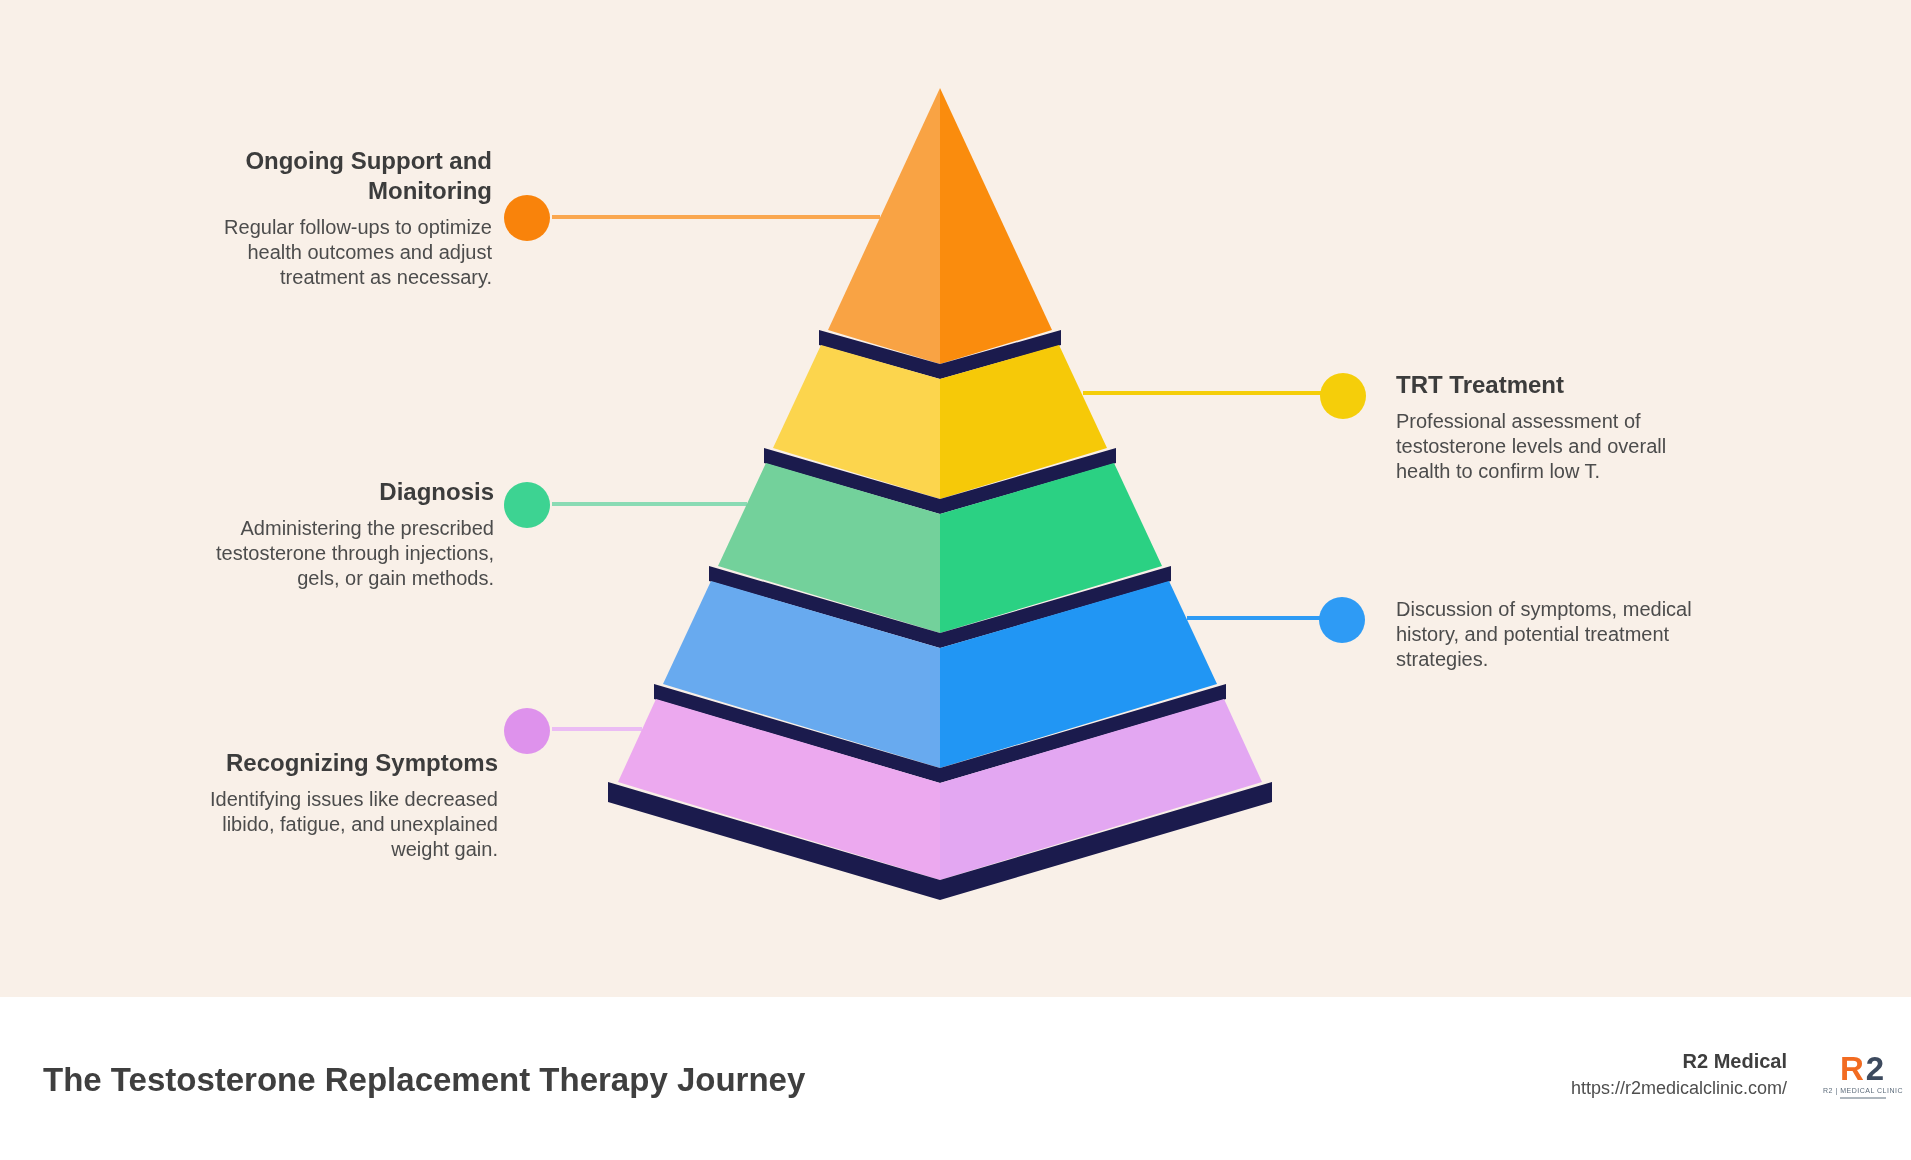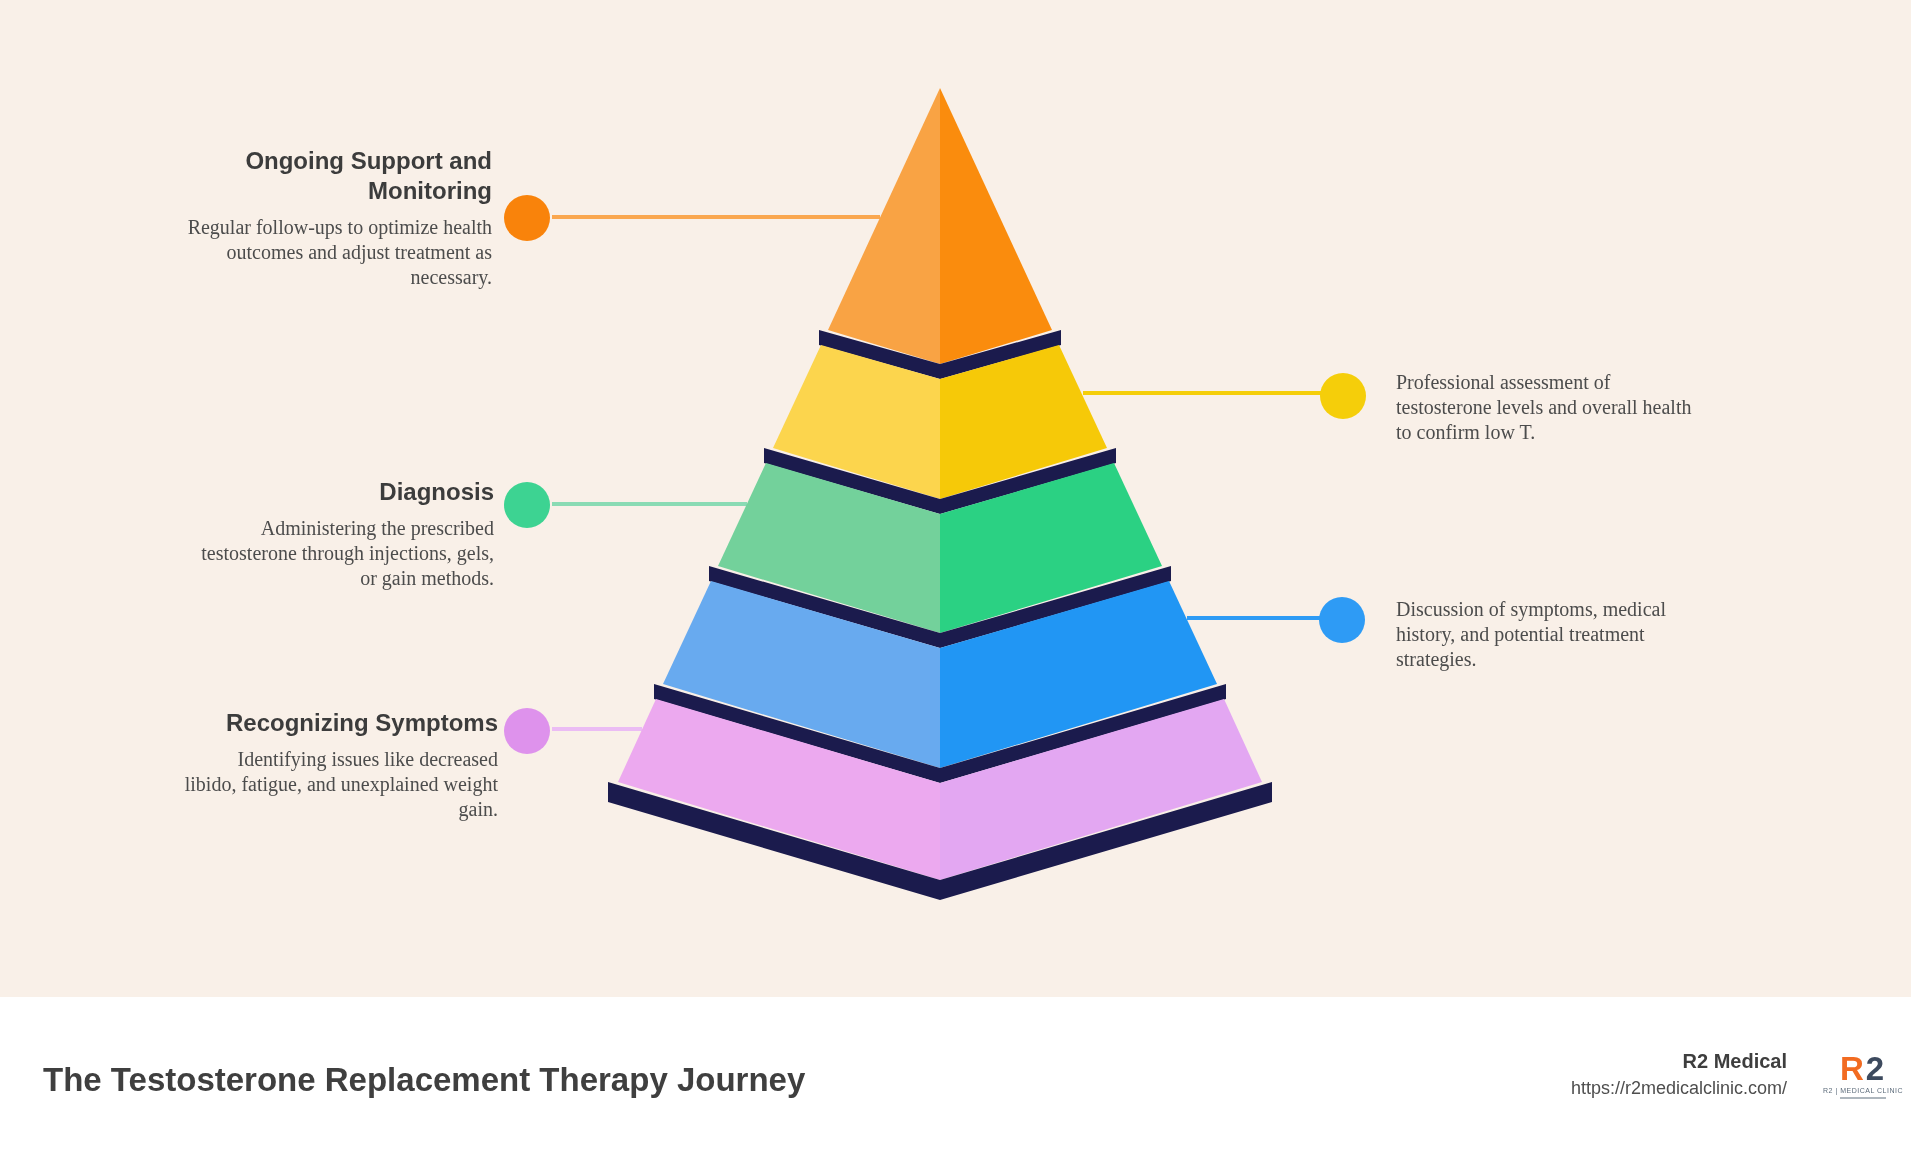--- a/index.html
+++ b/index.html
@@ -3,28 +3,28 @@
 <meta charset="utf-8">
 <style>
   html,body{margin:0;padding:0;}
   body{width:1911px;height:1160px;position:relative;background:#ffffff;
        font-family:"Liberation Sans", sans-serif;overflow:hidden;}
   .canvas{position:absolute;left:0;top:0;width:1911px;height:997px;background:#F9F0E8;}
   .footer-bar{position:absolute;left:0;top:997px;width:1911px;height:163px;background:#ffffff;}
   svg.pyramid{position:absolute;left:0;top:0;width:1911px;height:1160px;}
   .step-label{position:absolute;}
   .step-label h2{margin:0 0 9px 0;font-size:24px;line-height:30px;font-weight:700;color:#3C3C3C;}
-  .step-label p{margin:0;font-size:20px;line-height:25px;font-weight:400;color:#4C4C4C;font-family:Liberation Serif, serif;}
+  .step-label p{margin:0;font-size:20px;line-height:25px;font-weight:400;color:#4C4C4C;}
   .step-left{text-align:right;}
   .step-right{text-align:left;}
   .sl-1{left:182px;top:146px;width:310px;}
   .sl-2{left:1396px;top:370px;width:312px;}
   .sl-3{left:182px;top:477px;width:312px;}
   .sl-4{left:1396px;top:597px;width:316px;}
-  .sl-5{left:182px;top:708px;width:316px;}
+  .sl-5{left:182px;top:748px;width:316px;}
   .main-title{position:absolute;left:43px;top:1061px;font-size:33px;font-weight:700;color:#3F3F3F;}
   .brand-name{position:absolute;right:124px;top:1050px;font-size:20px;font-weight:700;color:#3E3E3E;text-align:left;}
   .brand-url{position:absolute;right:124px;top:1078px;font-size:18px;font-weight:400;color:#4E4E4E;text-align:center;}
   .logo{position:absolute;left:1818px;top:1052px;width:90px;text-align:center;}
   .logo-mark{font-size:33px;line-height:34px;font-weight:700;letter-spacing:2px;}
   .logo-r{color:#F26B21;}
   .logo-2{color:#3D4A5E;}
   .logo-caption{margin-top:1px;font-size:7px;letter-spacing:0.5px;color:#5C6B7A;white-space:nowrap;}
   .logo-tagline-line{margin:3px auto 0 auto;width:46px;height:2px;background:#AEB6BD;}
 </style>
@@ -68,20 +68,21 @@
   <polygon points="1224,699 940,783 940,880 1262,782" fill="#E3A7F2"></polygon>
   <polygon points="608,782 940,880 1272,782 1272,802 940,900 608,802" fill="#1B1B4D"></polygon>
 </svg>
 
 <div class="step-label step-left sl-1">
   <h2>Ongoing Support and Monitoring</h2>
   <p>Regular follow-ups to optimize health outcomes and adjust treatment as necessary.</p>
 </div>
 
 <div class="step-label step-right sl-2">
+  <h2>TRT Treatment</h2>
   <p>Professional assessment of testosterone levels and overall health to confirm low T.</p>
 </div>
 
 <div class="step-label step-left sl-3">
   <h2>Diagnosis</h2>
   <p>Administering the prescribed testosterone through injections, gels, or gain methods.</p>
 </div>
 
 <div class="step-label step-right sl-4">
   <p>Discussion of symptoms, medical history, and potential treatment strategies.</p>

